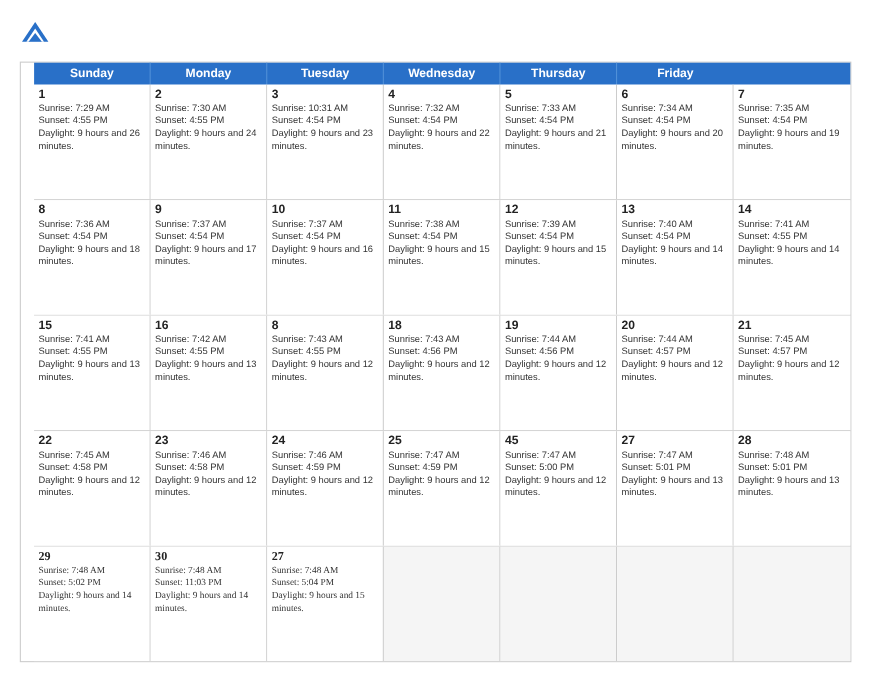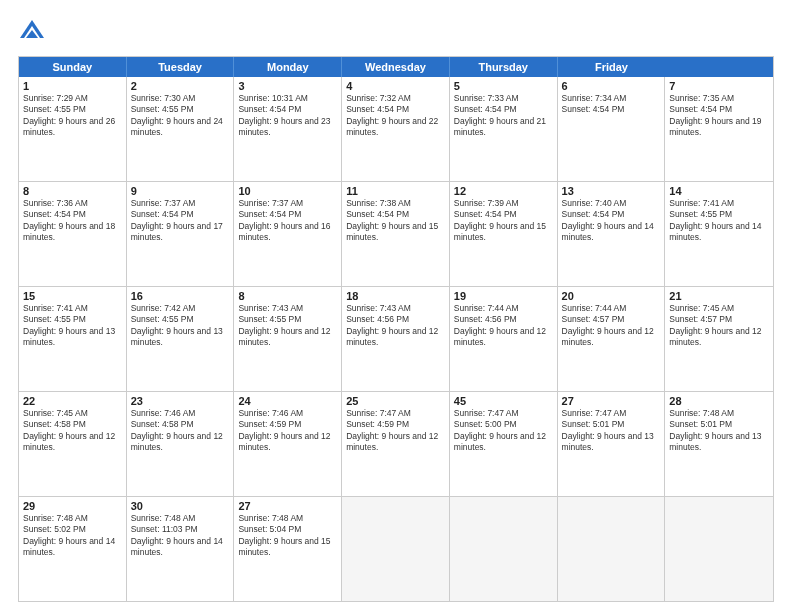--- a/index.html
+++ b/index.html
@@ -57,20 +57,21 @@
     }
     .location {
       font-size: 13px;
       color: #555;
     }
     .calendar {
       flex: 1;
       display: flex;
       flex-direction: column;
       border: 1px solid #ccc;
+      padding-left: 12px;
     }
     .cal-header {
       display: grid;
       grid-template-columns: repeat(7, 1fr);
       background: #2970c8;
     }
     .cal-header-cell {
       color: #fff;
       font-size: 11px;
       font-weight: bold;
@@ -83,21 +84,21 @@
       flex: 1;
       display: flex;
       flex-direction: column;
     }
     .cal-row {
       display: grid;
       grid-template-columns: repeat(7, 1fr);
       flex: 1;
       border-bottom: 1px solid #ccc;
     }
-    .cal-row:last-child { border-bottom: none; }
+    .cal-row:last-child { border-bottom: none; font-family: Liberation Serif, serif; }
     .cal-cell {
       border-right: 1px solid #ccc;
       padding: 3px 4px;
       font-size: 8.5px;
       color: #333;
       background: #fff;
       min-height: 0;
     }
     .cal-cell:last-child { border-right: none; }
     .cal-cell.empty { background: #f5f5f5; }
@@ -130,22 +131,22 @@
     </div>
     <div class="title-block">
       <div class="month-title"></div>
       <div class="location"></div>
     </div>
   </div>
 
   <div class="calendar">
     <div class="cal-header">
     <div class="cal-header-cell">Sunday</div>
+        <div class="cal-header-cell">Monday</div>
         <div class="cal-header-cell">Tuesday</div>
-        <div class="cal-header-cell">Monday</div>
         <div class="cal-header-cell">Wednesday</div>
         <div class="cal-header-cell">Thursday</div>
         <div class="cal-header-cell">Friday</div>
       </div>
     <div class="cal-body">
     <div class="cal-row">
           <div class="cal-cell">
           <div class="day-num">1</div>
           <div class="cell-line">Sunrise: 7:29 AM</div>
           <div class="cell-line">Sunset: 4:55 PM</div>
@@ -172,20 +173,21 @@
           <div class="cal-cell">
           <div class="day-num">5</div>
           <div class="cell-line">Sunrise: 7:33 AM</div>
           <div class="cell-line">Sunset: 4:54 PM</div>
           <div class="cell-line">Daylight: 9 hours and 21 minutes.</div>
         </div>
           <div class="cal-cell">
           <div class="day-num">6</div>
           <div class="cell-line">Sunrise: 7:34 AM</div>
           <div class="cell-line">Sunset: 4:54 PM</div>
+          <div class="cell-line">Daylight: 9 hours and 20 minutes.</div>
         </div>
           <div class="cal-cell">
           <div class="day-num">7</div>
           <div class="cell-line">Sunrise: 7:35 AM</div>
           <div class="cell-line">Sunset: 4:54 PM</div>
           <div class="cell-line">Daylight: 9 hours and 19 minutes.</div>
         </div>
         </div>
         <div class="cal-row">
           <div class="cal-cell">

